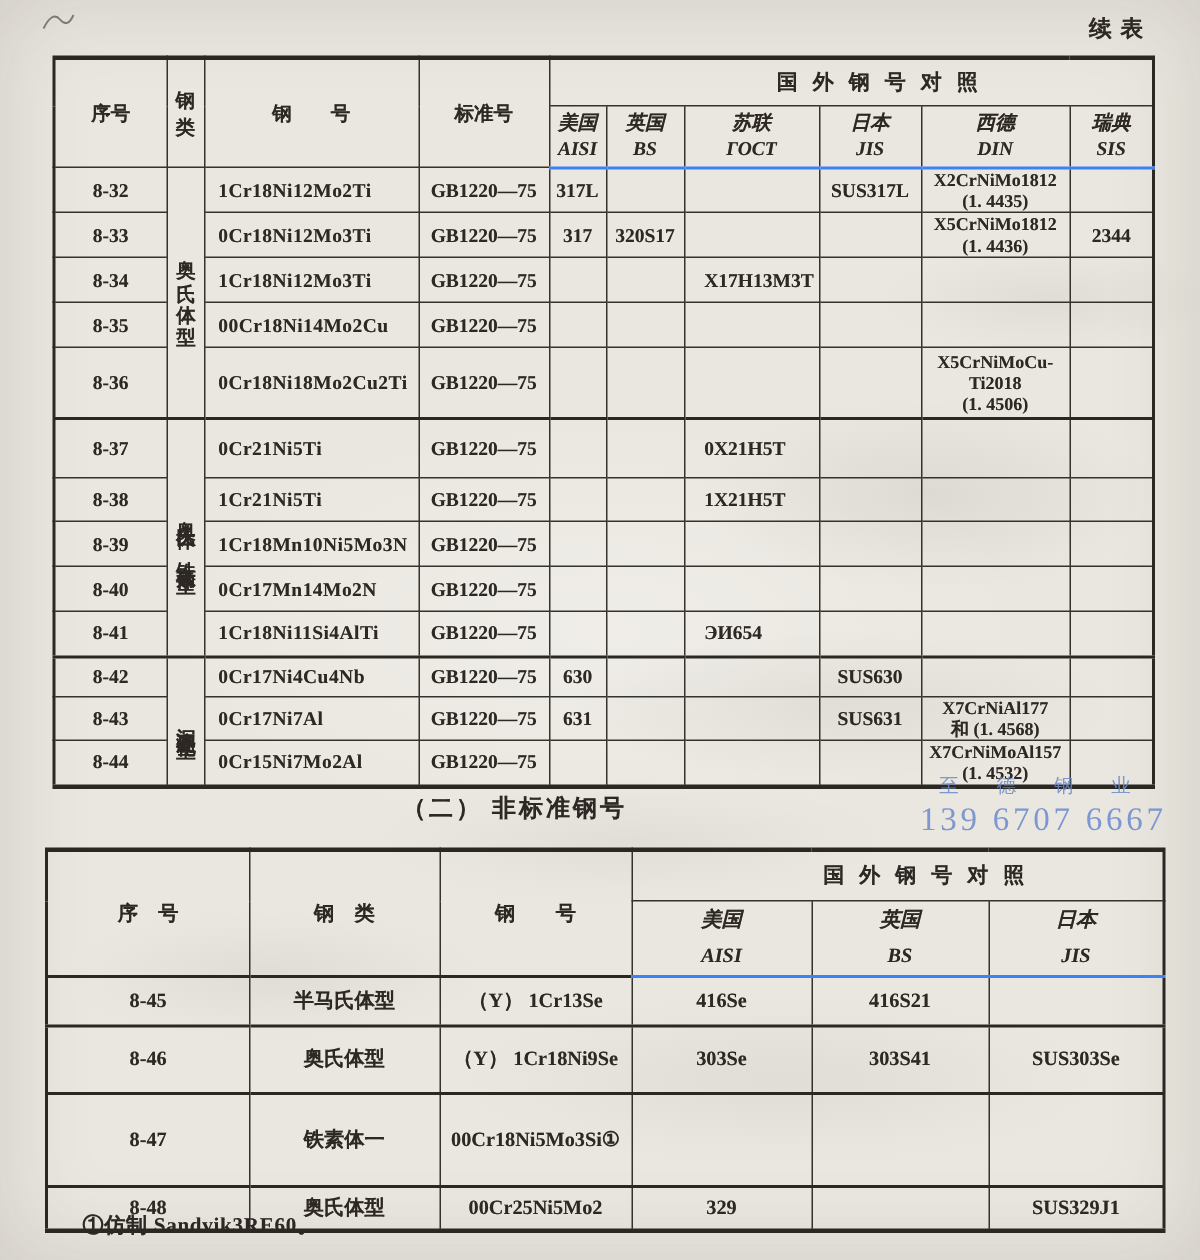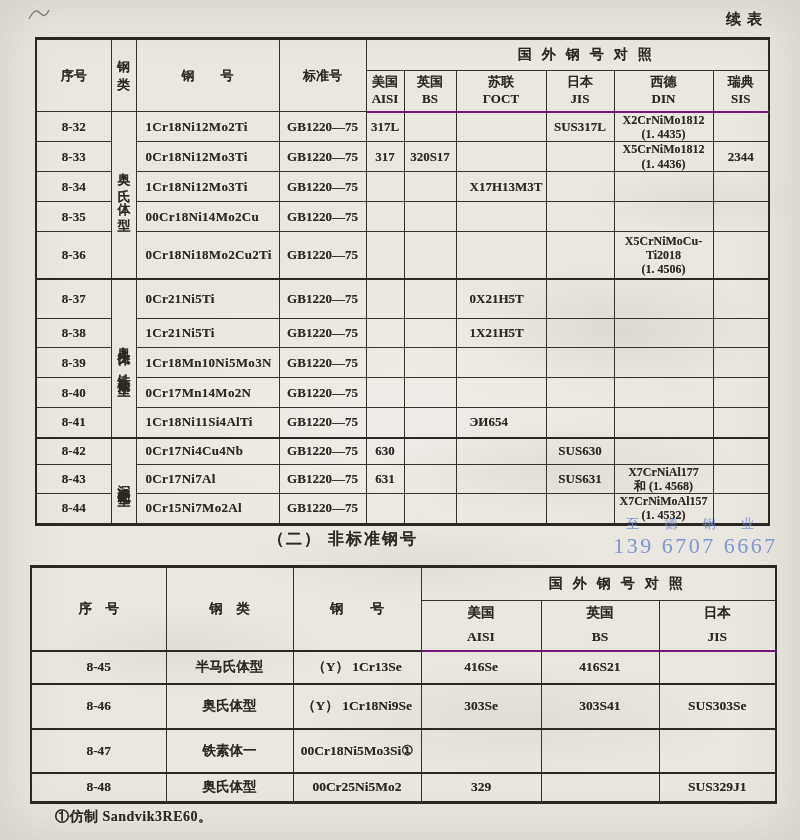--- a/index.html
+++ b/index.html
@@ -23,21 +23,21 @@
   }
   .abs{position:absolute;}
   table{border-collapse:collapse;table-layout:fixed;position:absolute;}
   td,th{border:1px solid #36312a;padding:0 2px;text-align:center;vertical-align:middle;
         font-weight:600;overflow:hidden;}
   th{font-weight:700;}
   .t1{left:35px;top:37px;width:733px;height:470px;font-size:13px;
       border:2px solid #2b2722;border-top-width:3px;border-bottom-width:3px;}
   .t2{left:30px;top:565px;width:745px;height:235px;font-size:13.5px;
       border:2px solid #2b2722;border-top-width:3px;border-bottom-width:3px;}
-  .hdr-bot td,.hdr-bot th{border-bottom:2px solid #701a75;}
+  .hdr-bot td,.hdr-bot th{border-bottom:2px solid #3b82f6;font-style:italic;}
   .gs td{border-top:2px solid #2b2722;}
   .t2 tbody td{border-top:2px solid #2b2722;}
   .foreign-th{letter-spacing:10px;font-size:14px;padding-left:47px;}
   .grade{text-align:left;padding-left:9px;letter-spacing:.3px;}
   .cl{text-align:left;padding-left:13px;}
   .din{font-size:12px;line-height:1.18;white-space:pre-line;}
   .cty div{line-height:1.3;}
   .t2 .cty div{line-height:1.8;}
   .vcell{padding:0;}
   .vlabel{writing-mode:vertical-rl;text-orientation:upright;display:inline-block;font-weight:700;}
@@ -320,21 +320,21 @@
         <td></td>
       </tr>
       <tr style="height:45px">
         <td>8-46</td>
         <td>奥氏体型</td>
         <td>（Y） 1Cr18Ni9Se</td>
         <td>303Se</td>
         <td>303S41</td>
         <td>SUS303Se</td>
       </tr>
-      <tr style="height:44px">
+      <tr style="height:62px">
         <td>8-47</td>
         <td>铁素体一</td>
         <td>00Cr18Ni5Mo3Si①</td>
         <td></td>
         <td></td>
         <td></td>
       </tr>
       <tr style="height:30px">
         <td>8-48</td>
         <td>奥氏体型</td>

